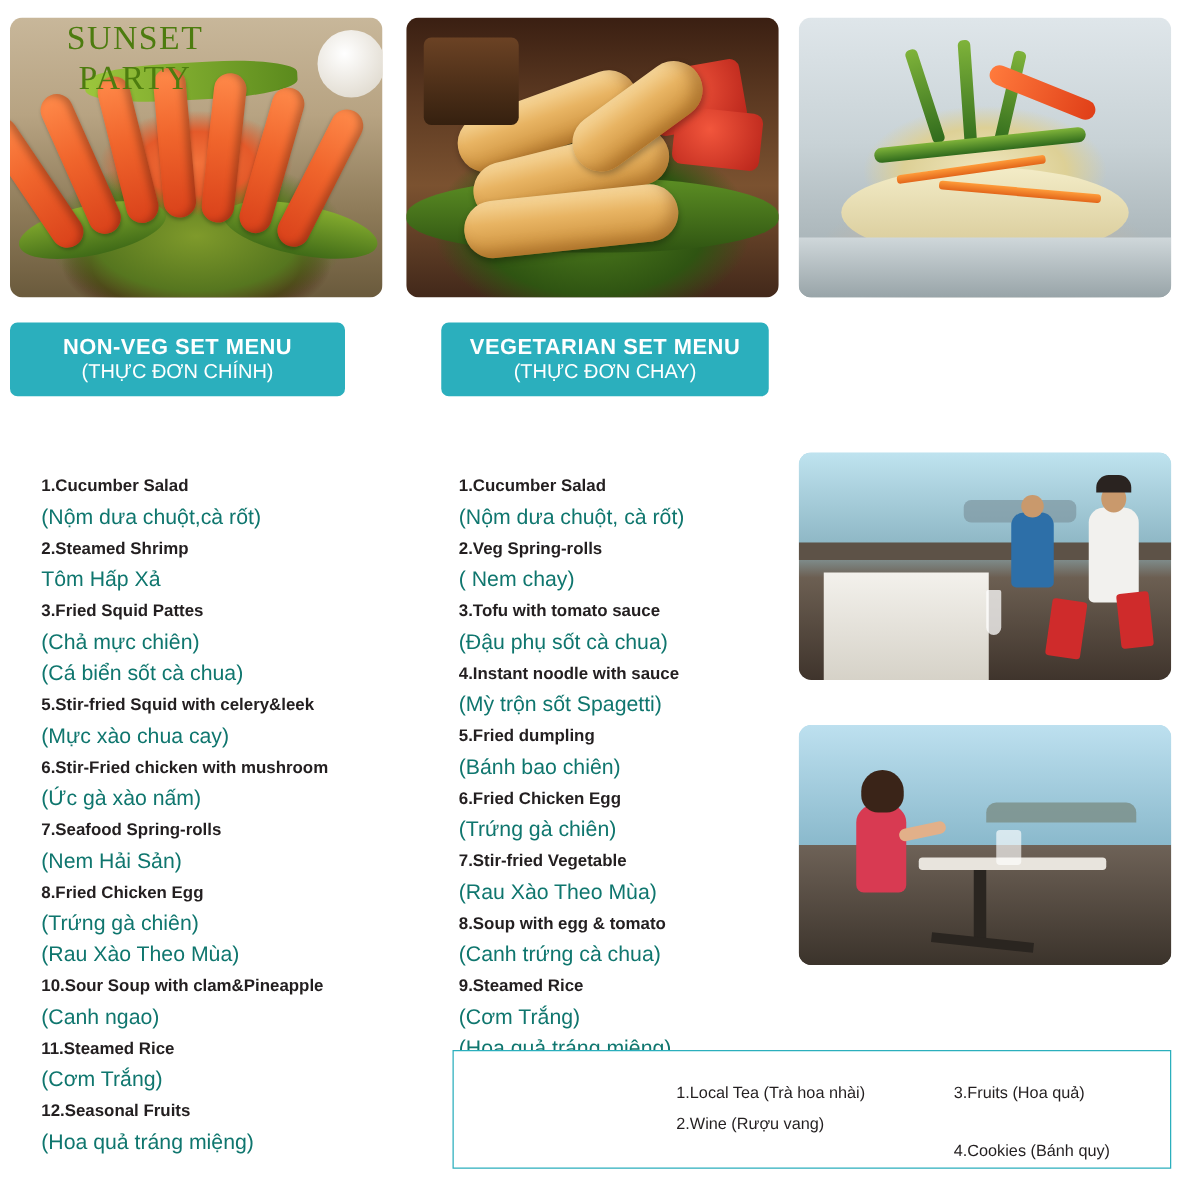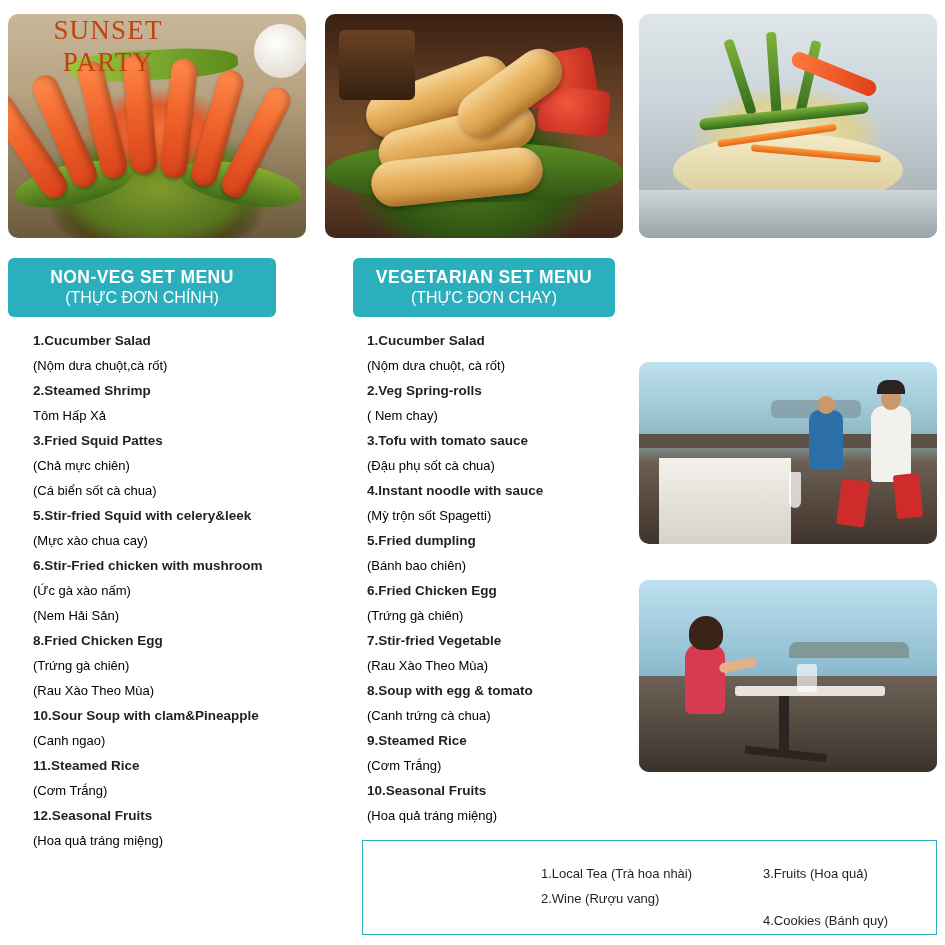--- a/index.html
+++ b/index.html
@@ -124,58 +124,58 @@
     letter-spacing: .4px;
     line-height: 21px;
   }
   .menu-head .subtitle {
     font-size: 16px;
     line-height: 19px;
     font-weight: normal;
   }
 
   
-  .menu-col { position: absolute; }
+  .menu-col { position: absolute; margin-top: 48px; }
   #col-nonveg { left: 33px; top: 328px; width: 300px; }
   #col-veg    { left: 367px; top: 328px; width: 280px; }
 
   .item { margin-bottom: 0; }
   .item .name {
     font-size: 13.5px;
     font-weight: bold;
     line-height: 25px;
     color: #231f20;
     white-space: nowrap;
   }
   .item .vn {
-    font-size: 13px;
+    font-size: 17px;
     font-weight: normal;
     line-height: 25px;
-    color: #000000;
+    color: #0f766e;
     white-space: nowrap;
   }
 
   
   #sunset-box {
     position: absolute;
     left: 362px;
     top: 840px;
     width: 575px;
     height: 95px;
     border: 1.5px solid #2bafbd;
     box-sizing: border-box;
     background: #ffffff;
   }
   #sunset-title {
     position: absolute;
     left: 28px;
     top: 14px;
     width: 160px;
     text-align: center;
-    color: #c2410c;
+    color: #4d7c0f;
     font-family: "Liberation Serif", serif;
     font-size: 27px;
     line-height: 32px;
     letter-spacing: 1.2px;
   }
   .sunset-item {
     position: absolute;
     font-size: 13px;
     line-height: 16px;
     white-space: nowrap;
@@ -295,20 +295,21 @@
     </div>
     <div class="item">
       <div class="name">5.Stir-fried Squid with celery&amp;leek</div>
       <div class="vn">(Mực xào chua cay)</div>
     </div>
     <div class="item">
       <div class="name">6.Stir-Fried chicken with mushroom</div>
       <div class="vn">(Ức gà xào nấm)</div>
     </div>
     <div class="item">
+      <div class="name">7.Seafood Spring-rolls</div>
       <div class="vn">(Nem Hải Sản)</div>
     </div>
     <div class="item">
       <div class="name">8.Fried Chicken Egg</div>
       <div class="vn">(Trứng gà chiên)</div>
     </div>
     <div class="item">
       <div class="vn">(Rau Xào Theo Mùa)</div>
     </div>
     <div class="item">
@@ -356,21 +357,20 @@
     </div>
     <div class="item">
       <div class="name">8.Soup with egg &amp; tomato</div>
       <div class="vn">(Canh trứng cà chua)</div>
     </div>
     <div class="item">
       <div class="name">9.Steamed Rice</div>
       <div class="vn">(Cơm Trắng)</div>
     </div>
     <div class="item">
-      <div class="name">10.Seasonal Fruits</div>
       <div class="vn">(Hoa quả tráng miệng)</div>
     </div>
   </div>
 
   <div id="sunset-box"></div>
   <div id="sunset-title">
     <div>SUNSET</div>
     <div>PARTY</div>
   </div>
 

